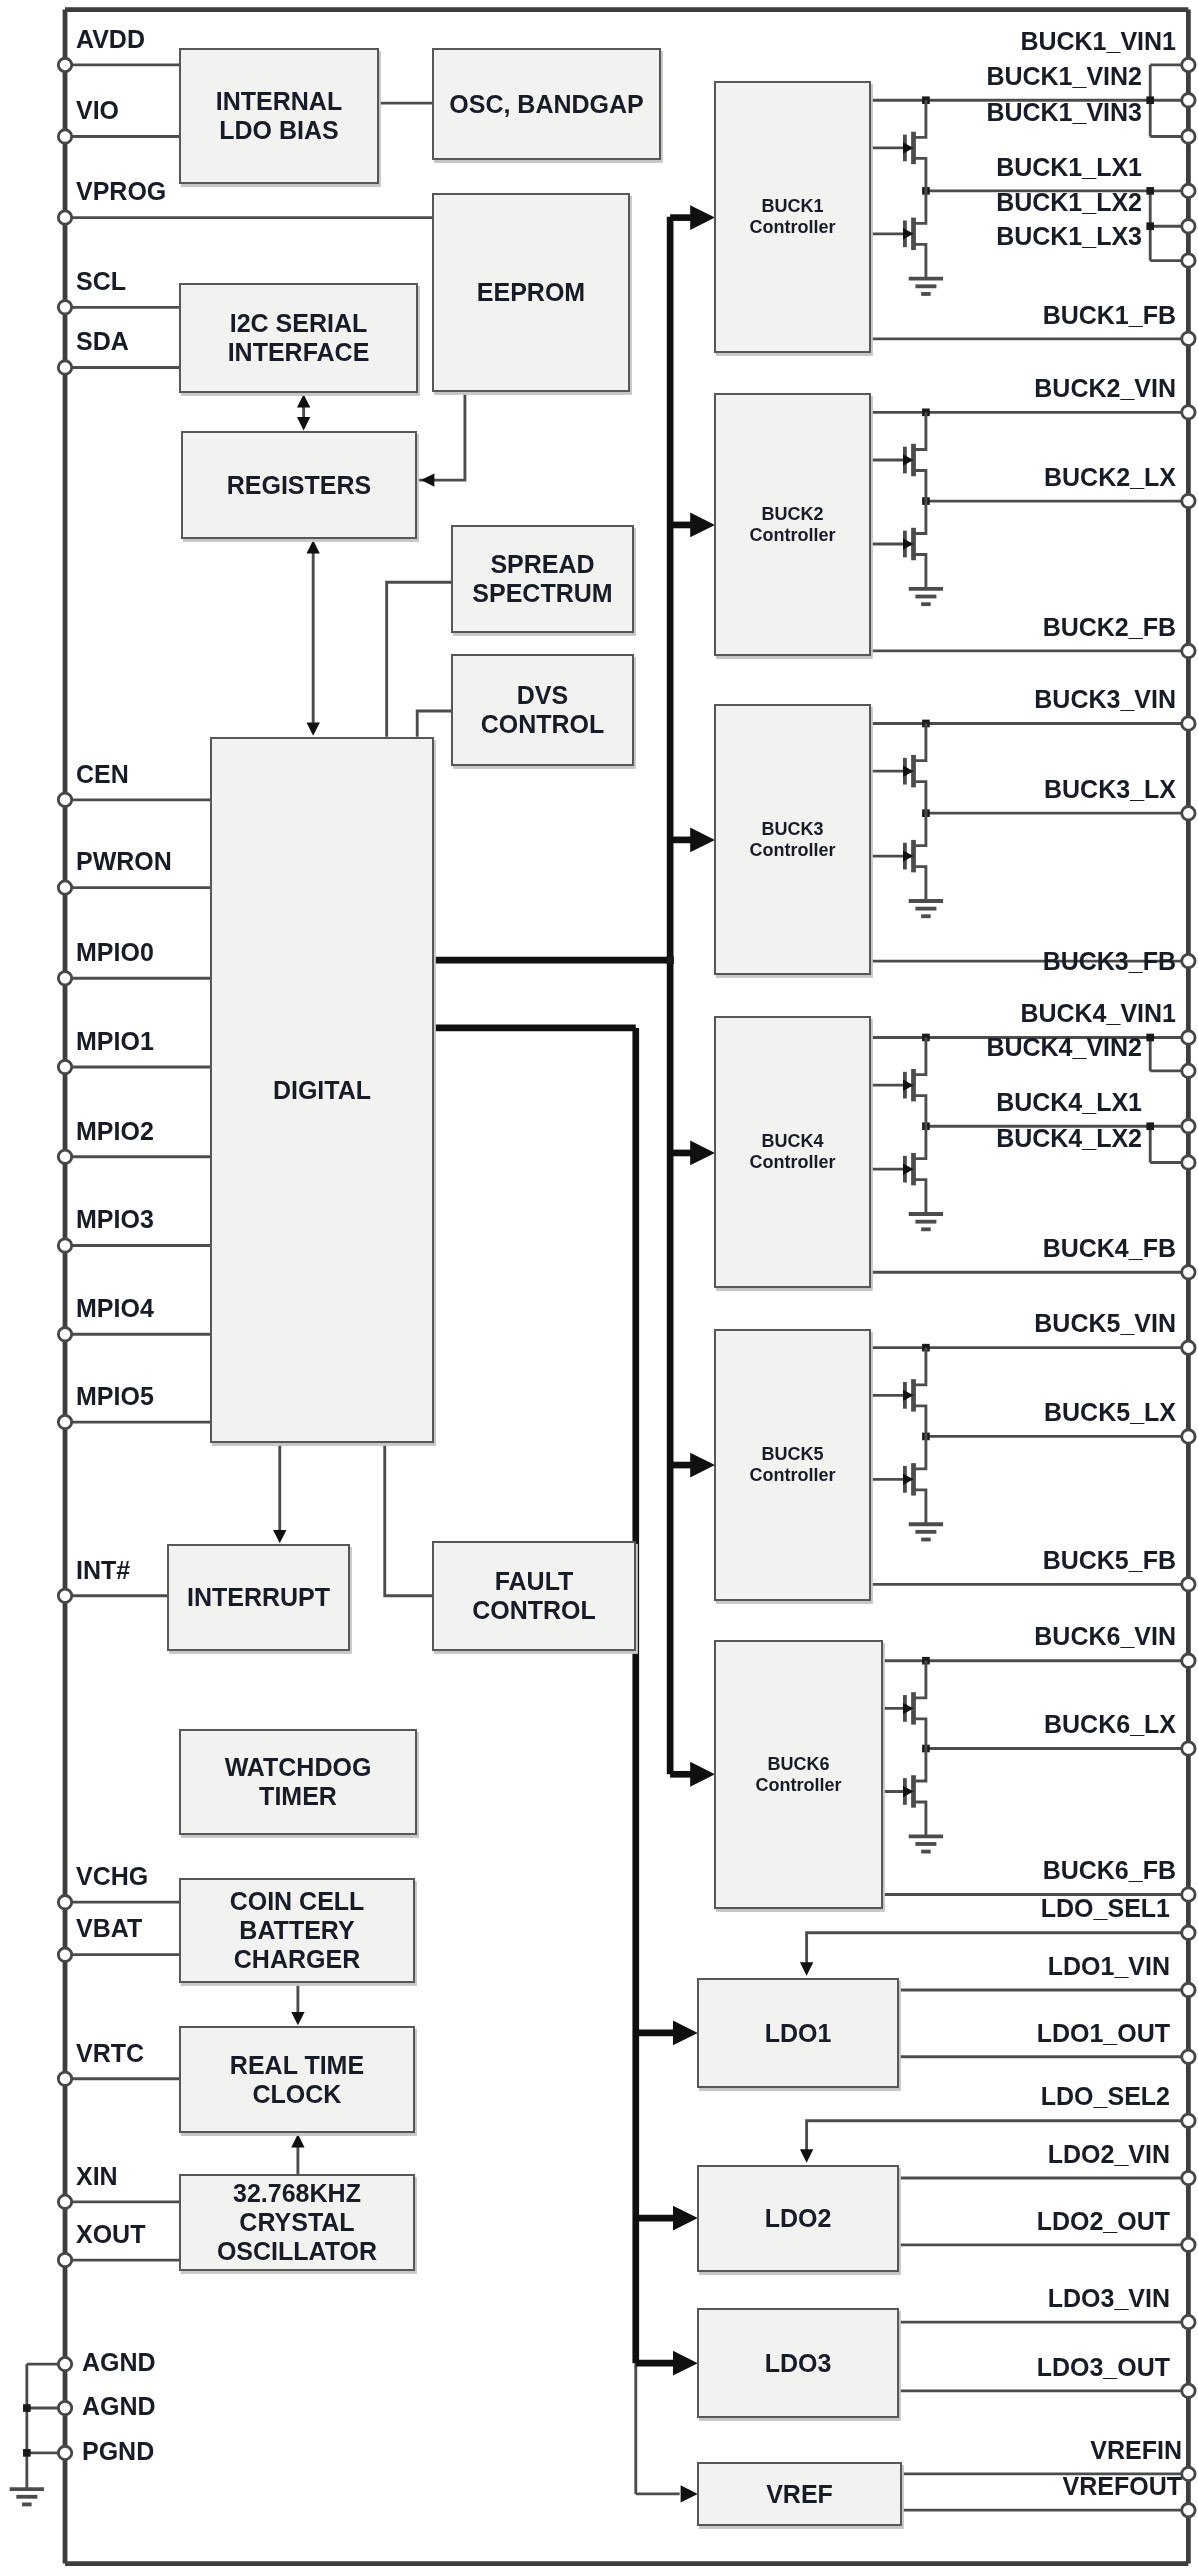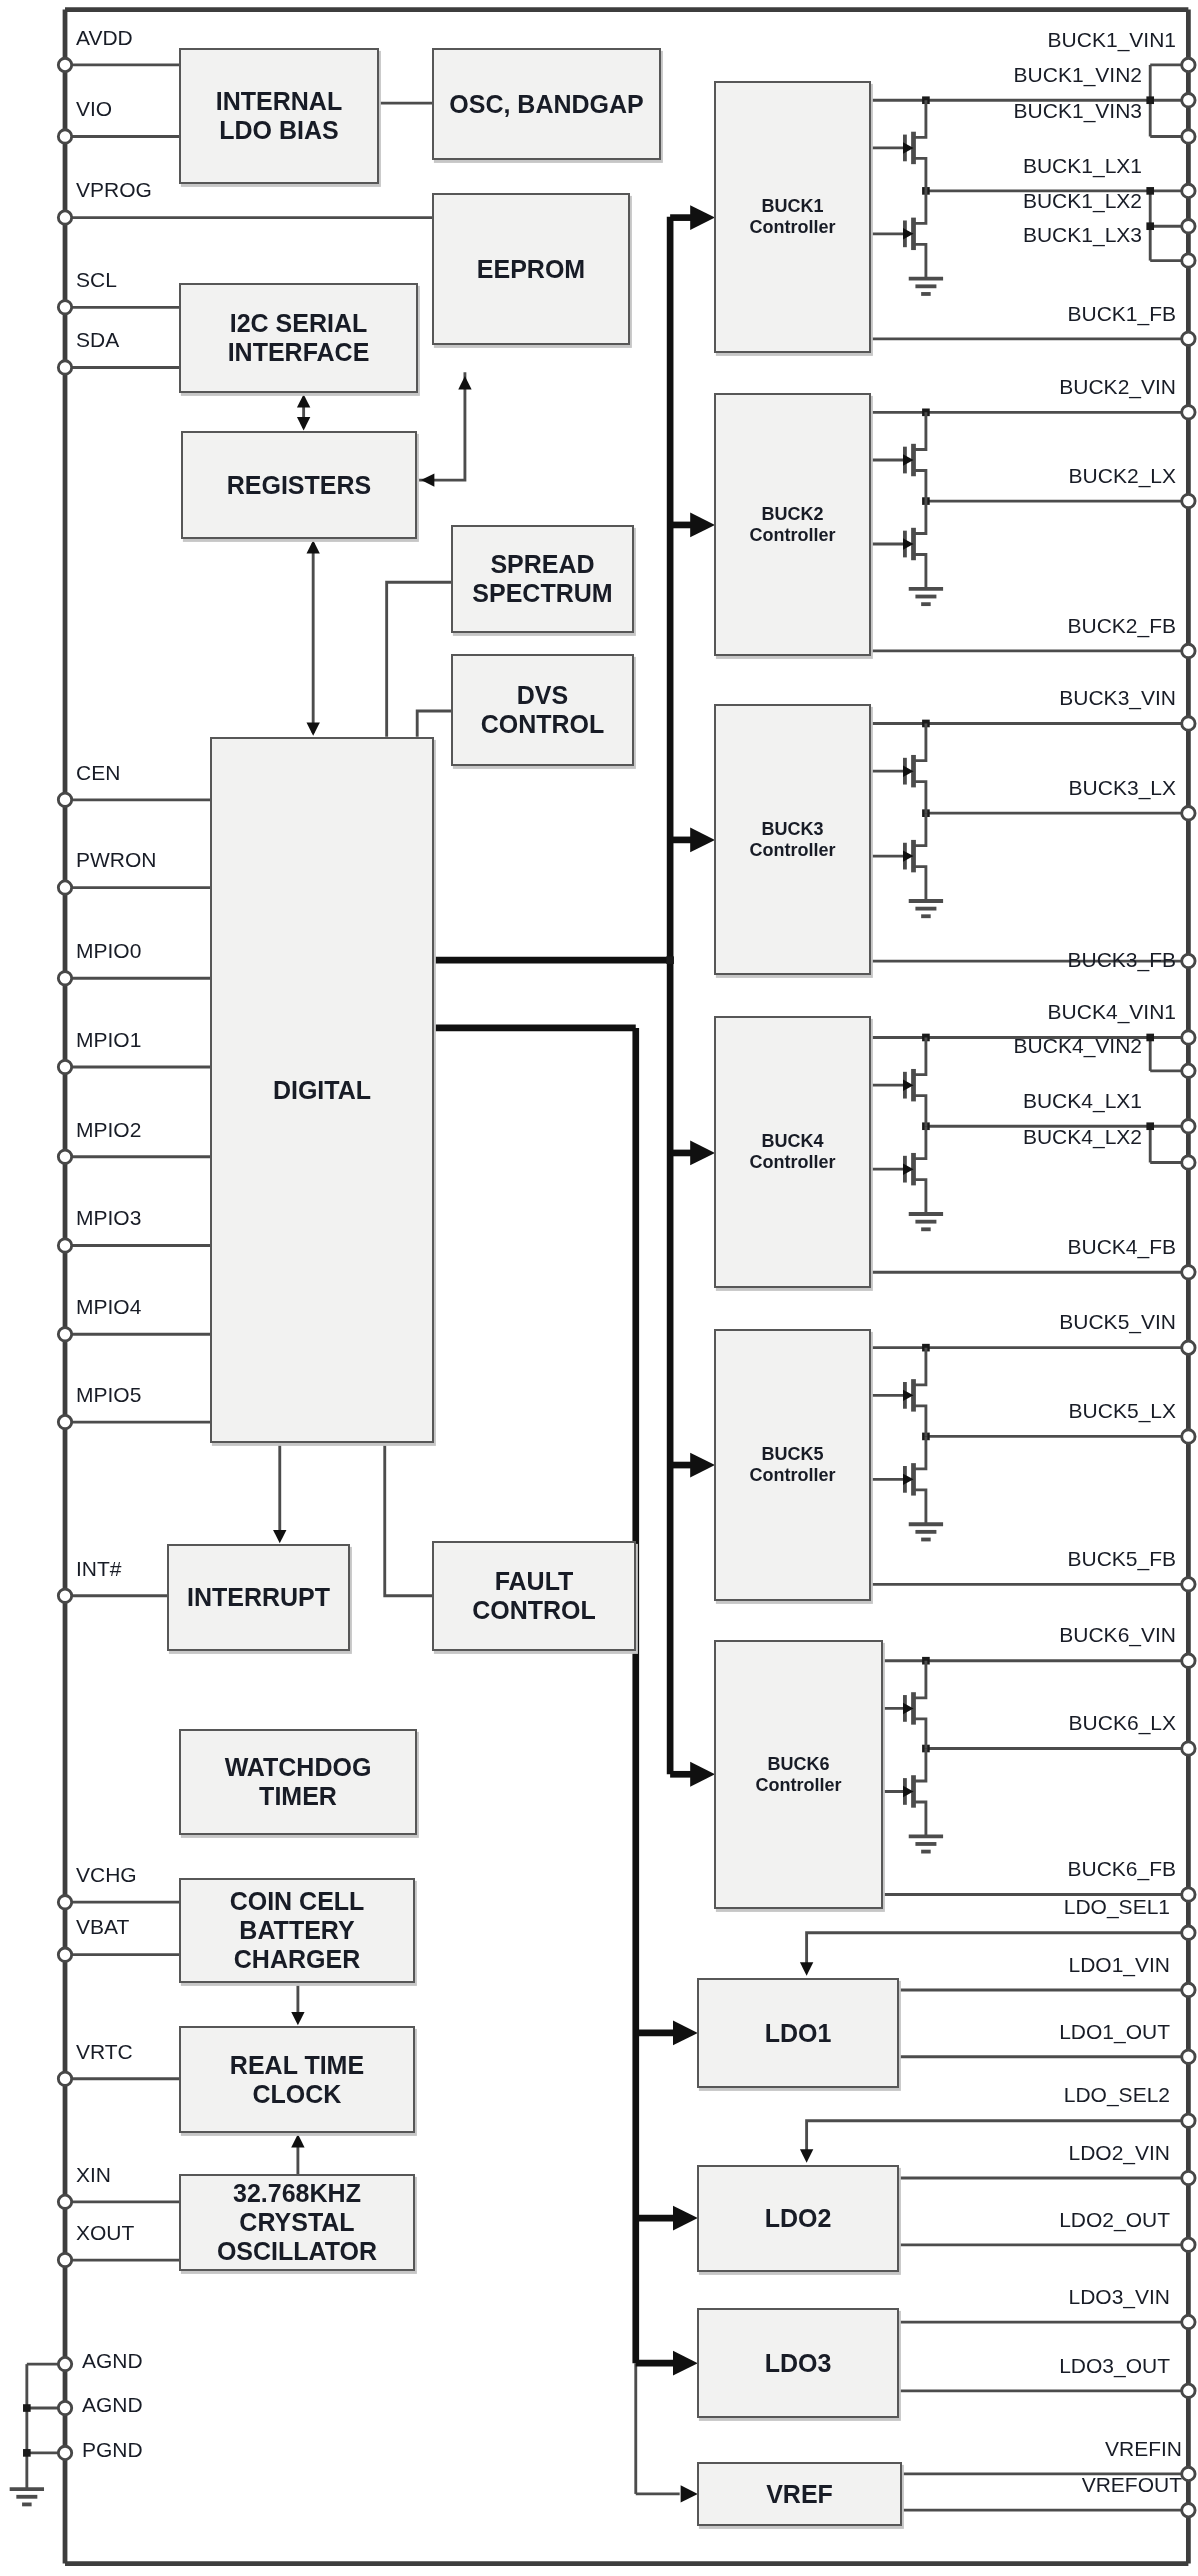--- a/index.html
+++ b/index.html
@@ -4,21 +4,21 @@
 <style>
   html,body{margin:0;padding:0;background:#ffffff;}
   #stage{position:relative;width:1199px;height:2576px;background:#ffffff;overflow:hidden;
          font-family:"Liberation Sans", sans-serif;}
   #wires{position:absolute;left:0;top:0;}
   .box{position:absolute;background:#f2f2f1;border:2.9px solid #575757;box-shadow:1.9px 2.9px 0 #c6c6c6;
        display:flex;align-items:center;justify-content:center;box-sizing:border-box;}
   .lbl{white-space:pre-line;font-weight:bold;color:#181c26;text-align:center;line-height:1.15;
        font-size:25px;}
   .lbl.small{font-size:18px;}
-  .plabel{position:absolute;font-weight:normal;color:#181c26;font-size:21px;line-height:1;
+  .plabel{position:absolute;font-weight:bold;color:#181c26;font-size:25px;line-height:1;
           white-space:nowrap;}
 </style>
 </head>
 <body>
 
 <div id="stage">
   <svg id="wires" width="1199" height="2576" viewBox="0 0 1256 2699">
       <line x1="68" y1="10" x2="1245" y2="10" stroke="#3d3d3d" stroke-width="5"></line>
       <line x1="68" y1="10" x2="68" y2="2686" stroke="#3d3d3d" stroke-width="5"></line>
       <line x1="1245" y1="10" x2="1245" y2="2686" stroke="#3d3d3d" stroke-width="5"></line>
@@ -301,21 +301,21 @@
       <circle cx="1245" cy="2630" r="7" fill="#ffffff" stroke="#474747" stroke-width="3"></circle>
     </svg>
   <div id="boxes">
       <div class="box" style="left: 179px; top: 48px; width: 200px; height: 136px;">
         <span class="lbl">INTERNAL
 LDO BIAS</span>
       </div>
       <div class="box" style="left: 432px; top: 48px; width: 229px; height: 112px;">
         <span class="lbl">OSC, BANDGAP</span>
       </div>
-      <div class="box" style="left: 432px; top: 193px; width: 198px; height: 152px;">
+      <div class="box" style="left: 432px; top: 193px; width: 198px; height: 199px;">
         <span class="lbl">EEPROM</span>
       </div>
       <div class="box" style="left: 179px; top: 283px; width: 239px; height: 110px;">
         <span class="lbl">I2C SERIAL
 INTERFACE</span>
       </div>
       <div class="box" style="left: 181px; top: 431px; width: 236px; height: 108px;">
         <span class="lbl">REGISTERS</span>
       </div>
       <div class="box" style="left: 451px; top: 525px; width: 183px; height: 108px;">

